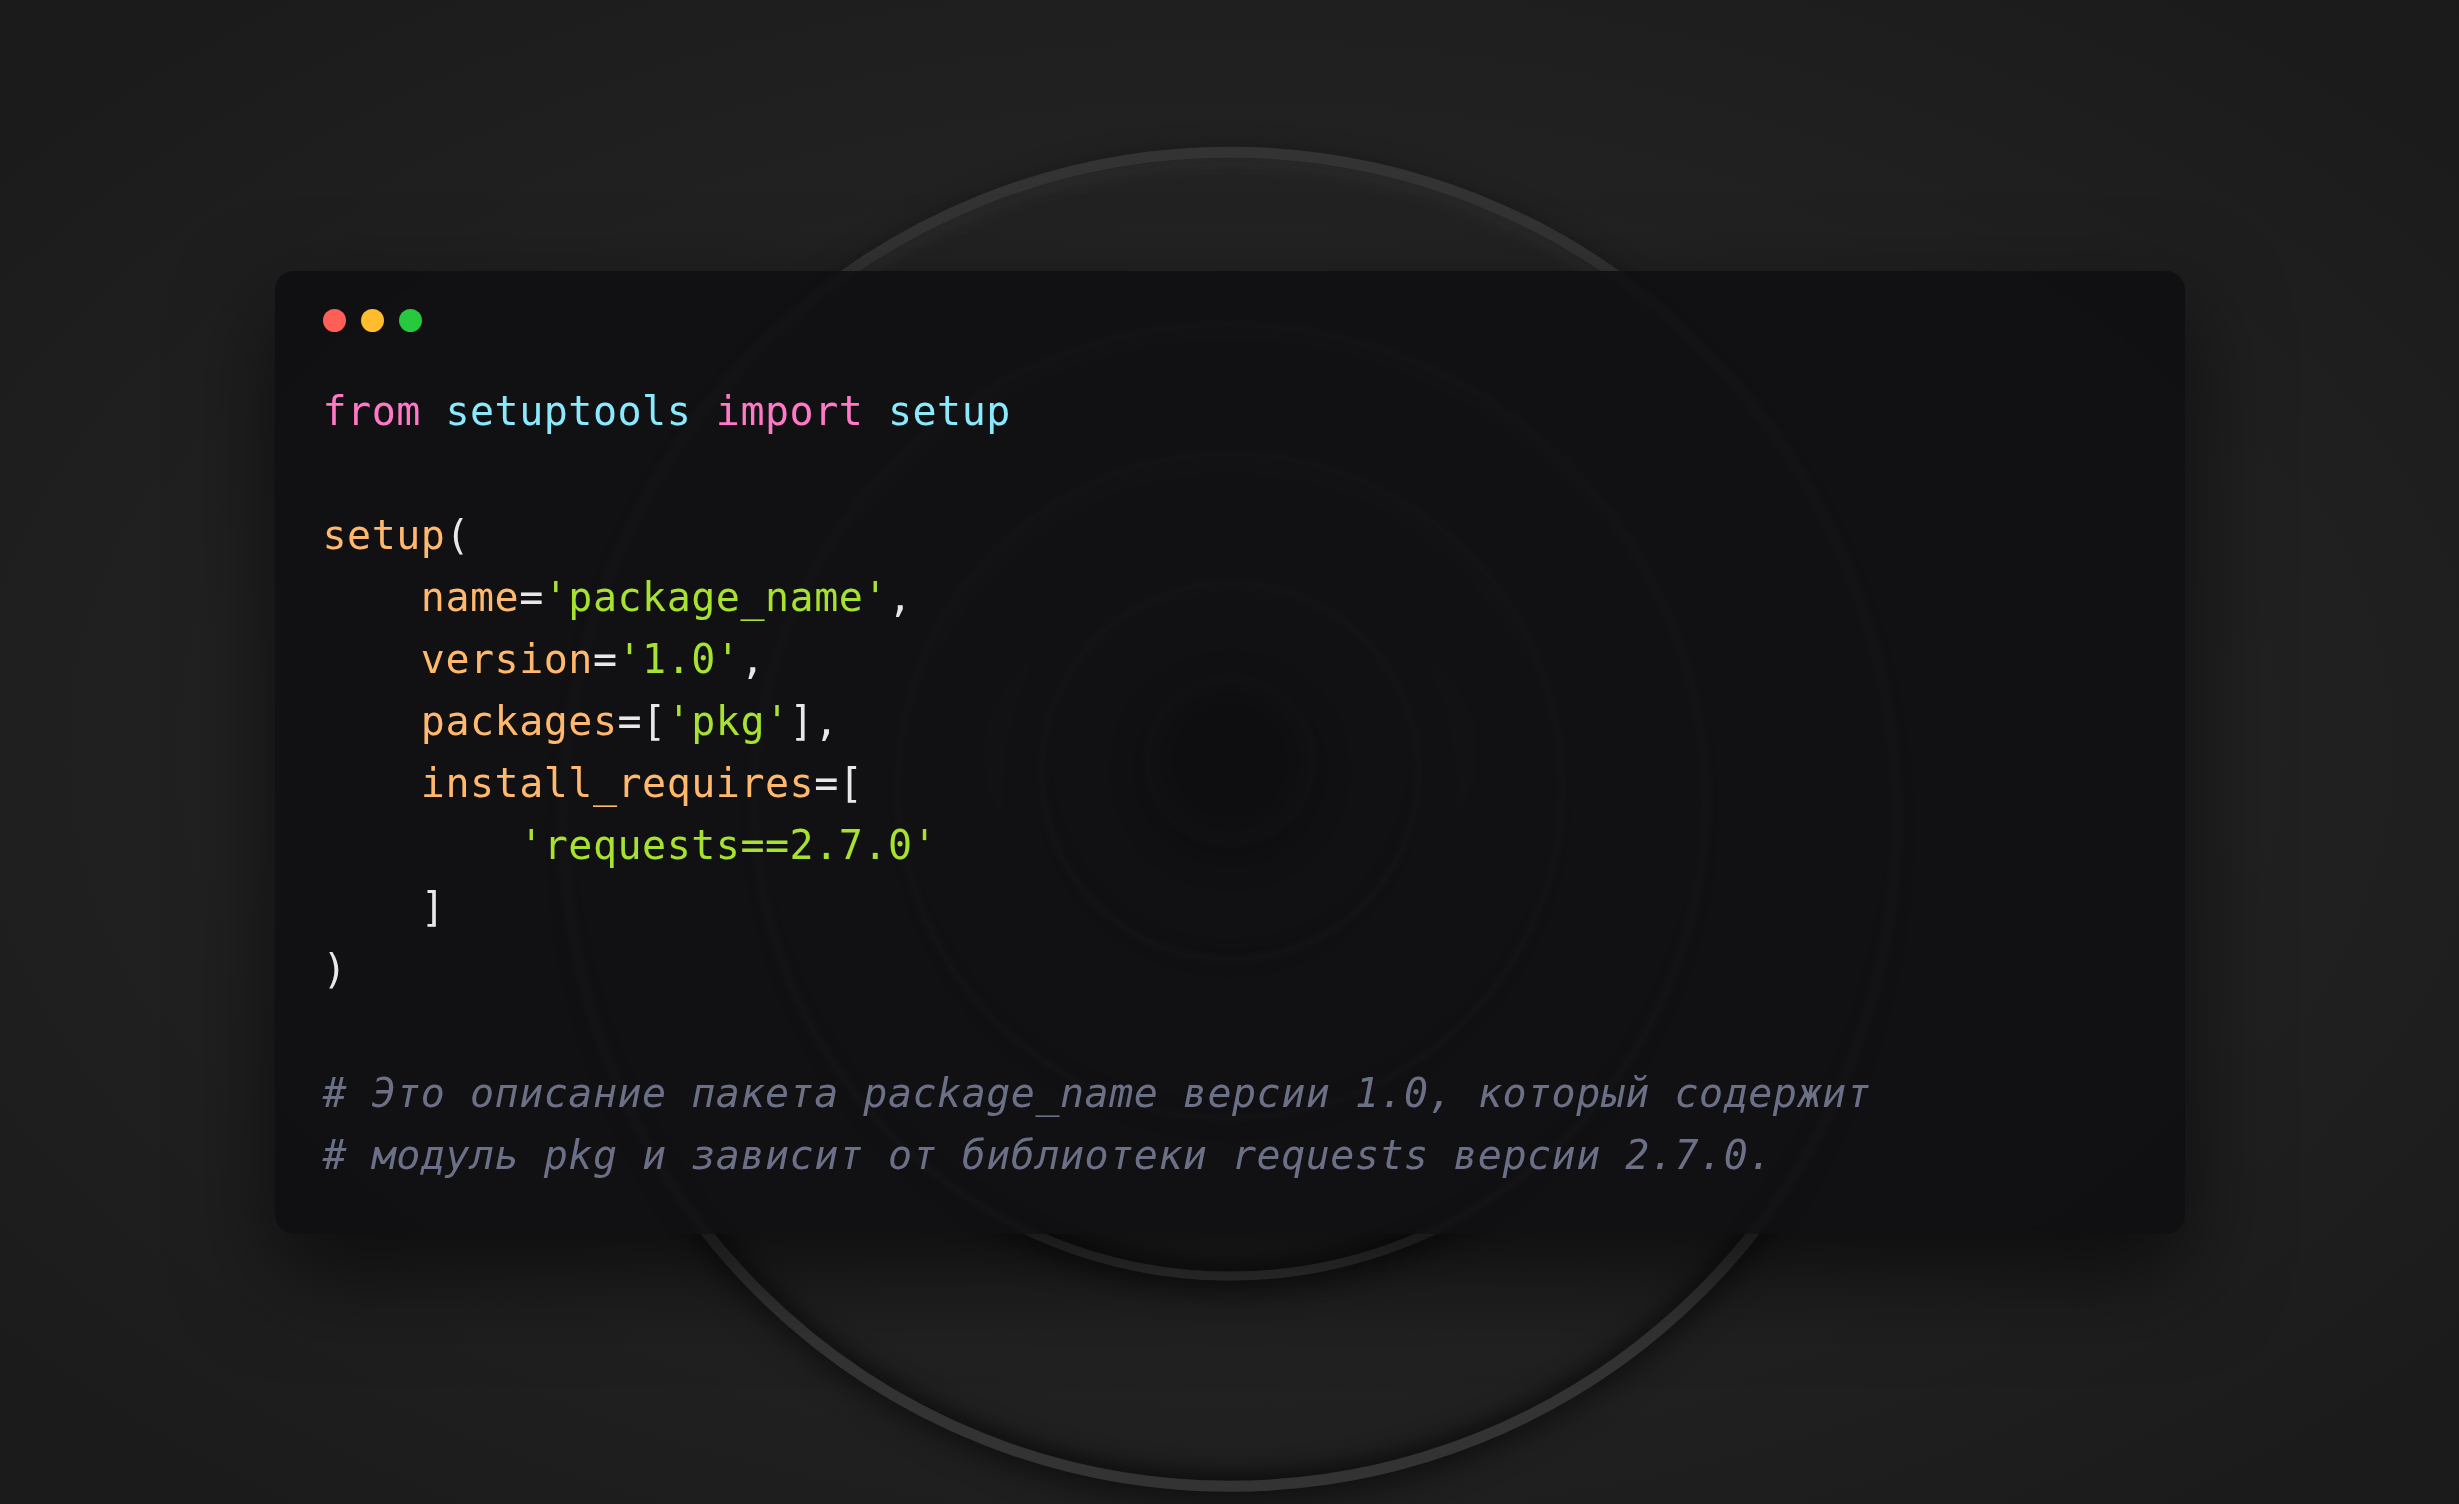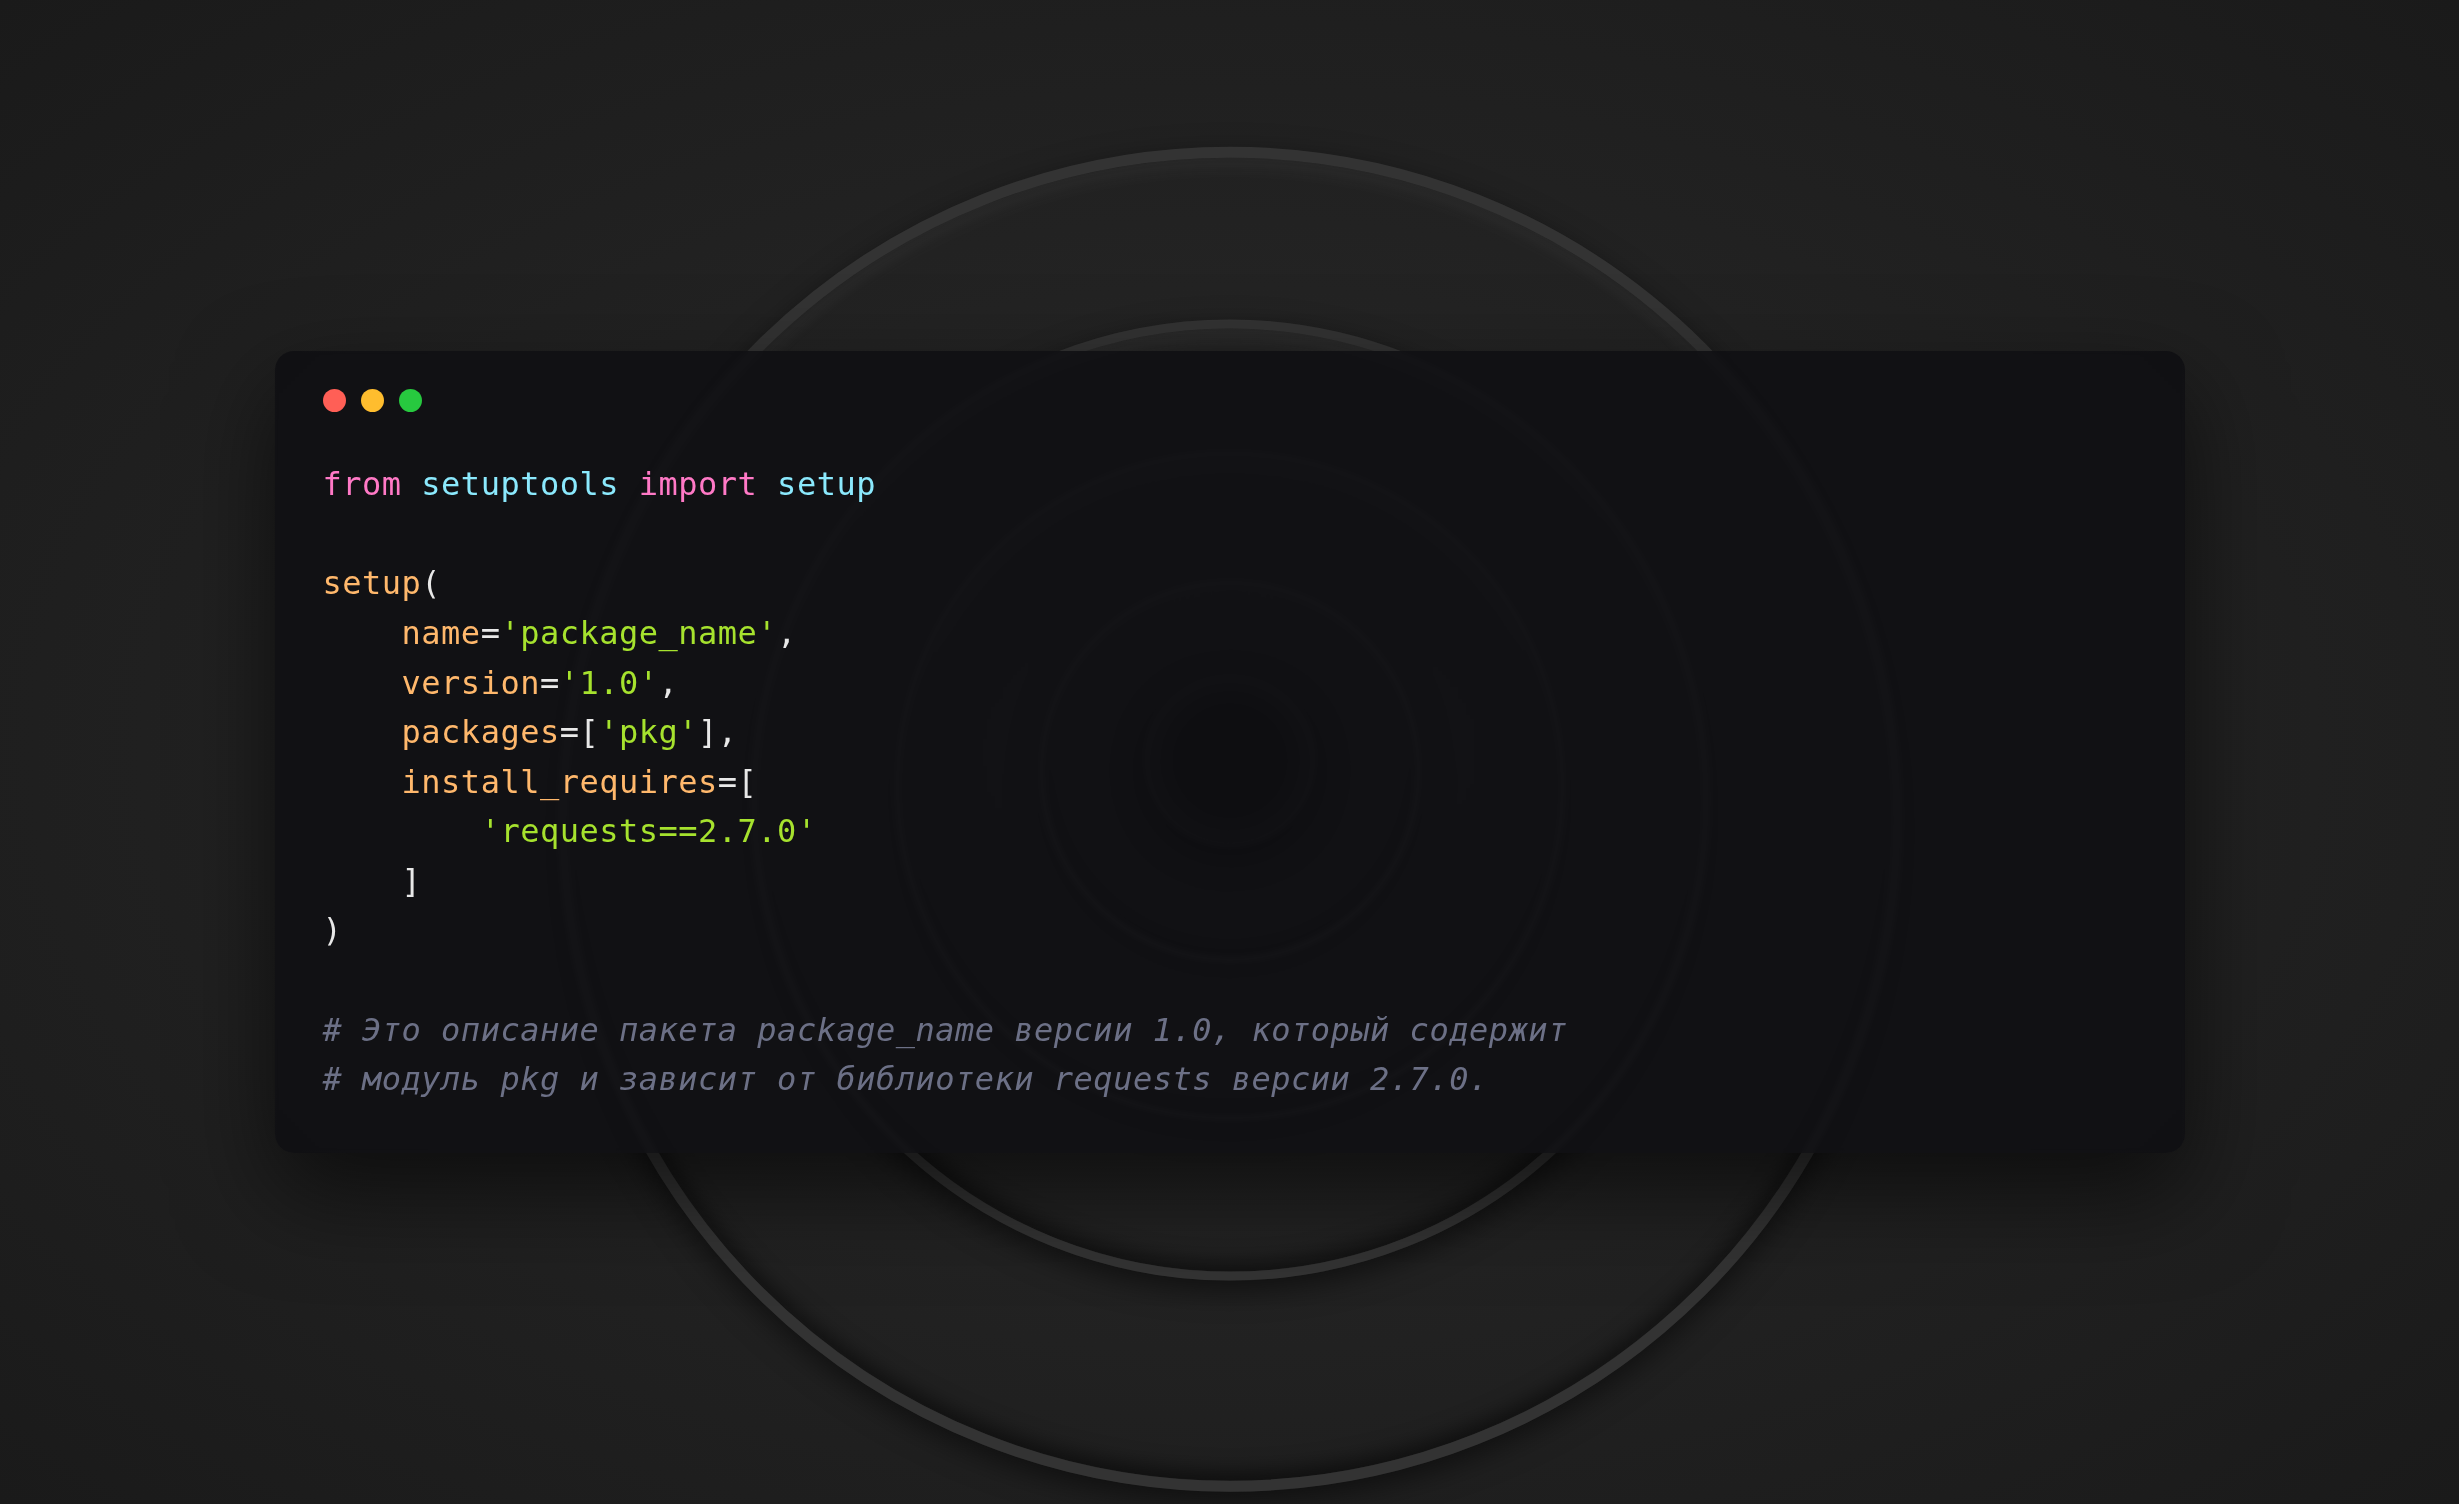--- a/index.html
+++ b/index.html
@@ -57,21 +57,21 @@
     .dot {
       width: 23px;
       height: 23px;
       border-radius: 50%;
     }
     .dot-red { background: #ff5f56; }
     .dot-yellow { background: #ffbd2e; }
     .dot-green { background: #27c93f; }
     pre {
       font-family: "SF Mono", "Monaco", "Menlo", "Consolas", monospace;
-      font-size: 32px;
+      font-size: 40px;
       line-height: 1.55;
       color: #e8e8e8;
       white-space: pre;
       letter-spacing: 0.5px;
     }
     .kw { color: #ff79c6; }
     .mod { color: #8be9fd; }
     .fn { color: #8be9fd; }
     .call { color: #ffb86c; }
     .param { color: #ffb86c; }

